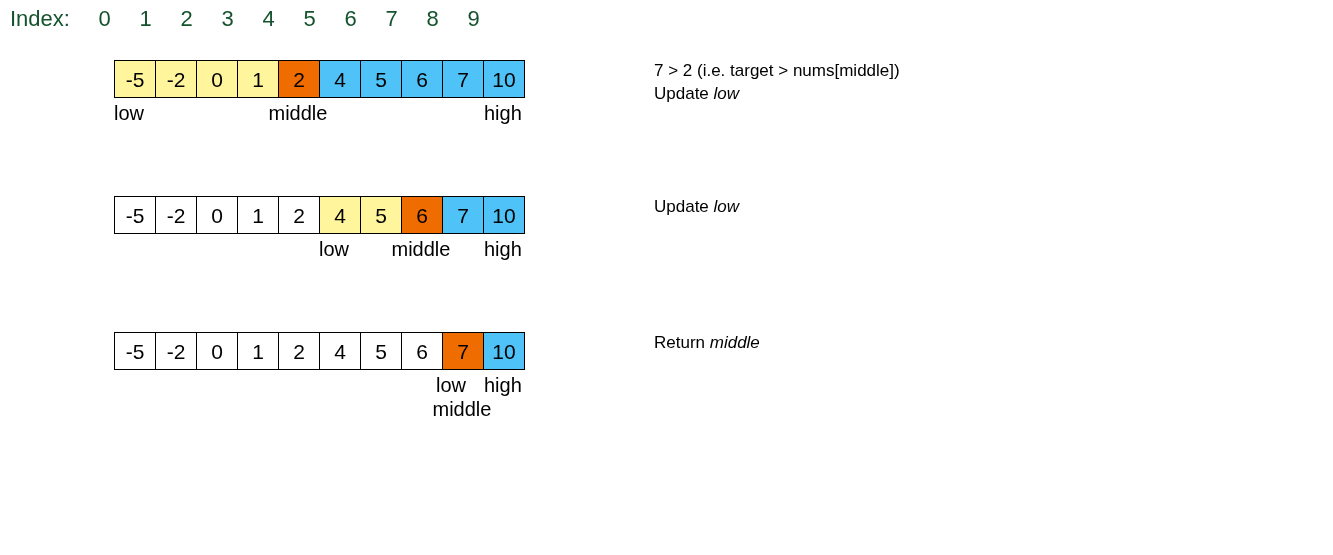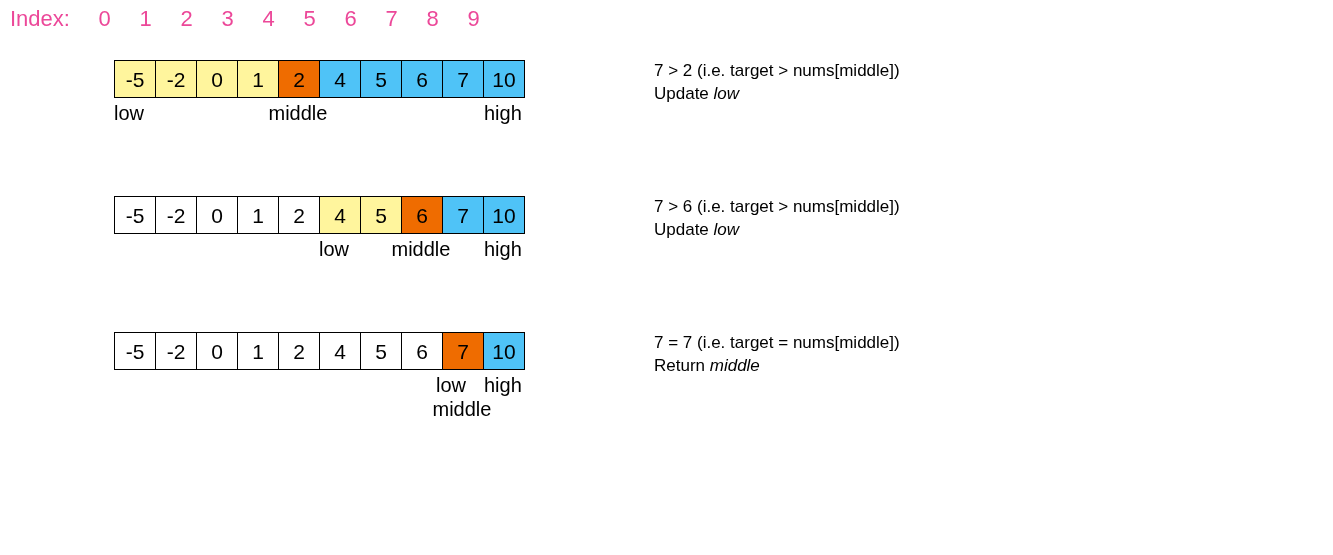--- a/index.html
+++ b/index.html
@@ -6,21 +6,21 @@
     font-family: Arial, Helvetica, sans-serif;
     font-size: 22px;
     color: #000;
     background: #fff;
     margin: 0;
     padding: 6px 10px;
     width: 1333px;
     box-sizing: border-box;
   }
   .index-row {
-    color: #ec4899;
+    color: #14532d;
     font-size: 22px;
     margin-bottom: 28px;
   }
   .index-label { margin-right: 8px; }
   #index-cells span {
     display: inline-block;
     width: 41px;
     text-align: center;
   }
   .step {
@@ -111,21 +111,20 @@
           <div class="cell blue">7</div>
           <div class="cell blue">10</div>
         </div>
         <div class="pointer-row">
           <span style="left: 205px; top: 0px;">low</span>
           <span style="left: 277.5px; top: 0px;">middle</span>
           <span style="left: 370px; top: 0px;">high</span>
         </div>
       </div>
       <div class="explain">
-        <div>7 &gt; 6 (i.e. target &gt; nums[middle])</div>
         <div>Update <span class="ital">low</span></div>
       </div>
     </div>
     <div class="step">
       <div class="array-block">
         <div class="array-row">
           <div class="cell white">-5</div>
           <div class="cell white">-2</div>
           <div class="cell white">0</div>
           <div class="cell white">1</div>
@@ -136,17 +135,16 @@
           <div class="cell orange">7</div>
           <div class="cell blue">10</div>
         </div>
         <div class="pointer-row">
           <span style="left: 322px; top: 0px;">low</span>
           <span style="left: 370px; top: 0px;">high</span>
           <span style="left: 318.5px; top: 24px;">middle</span>
         </div>
       </div>
       <div class="explain">
-        <div>7 = 7 (i.e. target = nums[middle])</div>
         <div>Return <span class="ital">middle</span></div>
       </div>
     </div>
   </div>
 
 </body></html>

